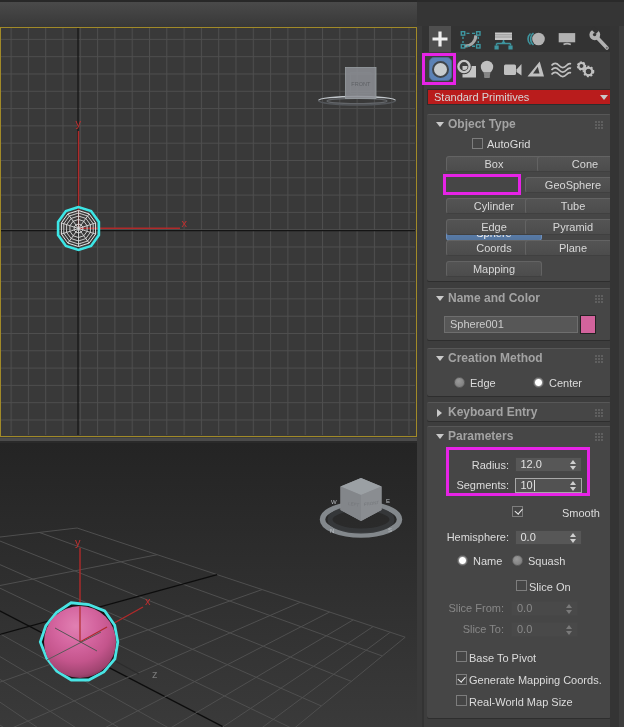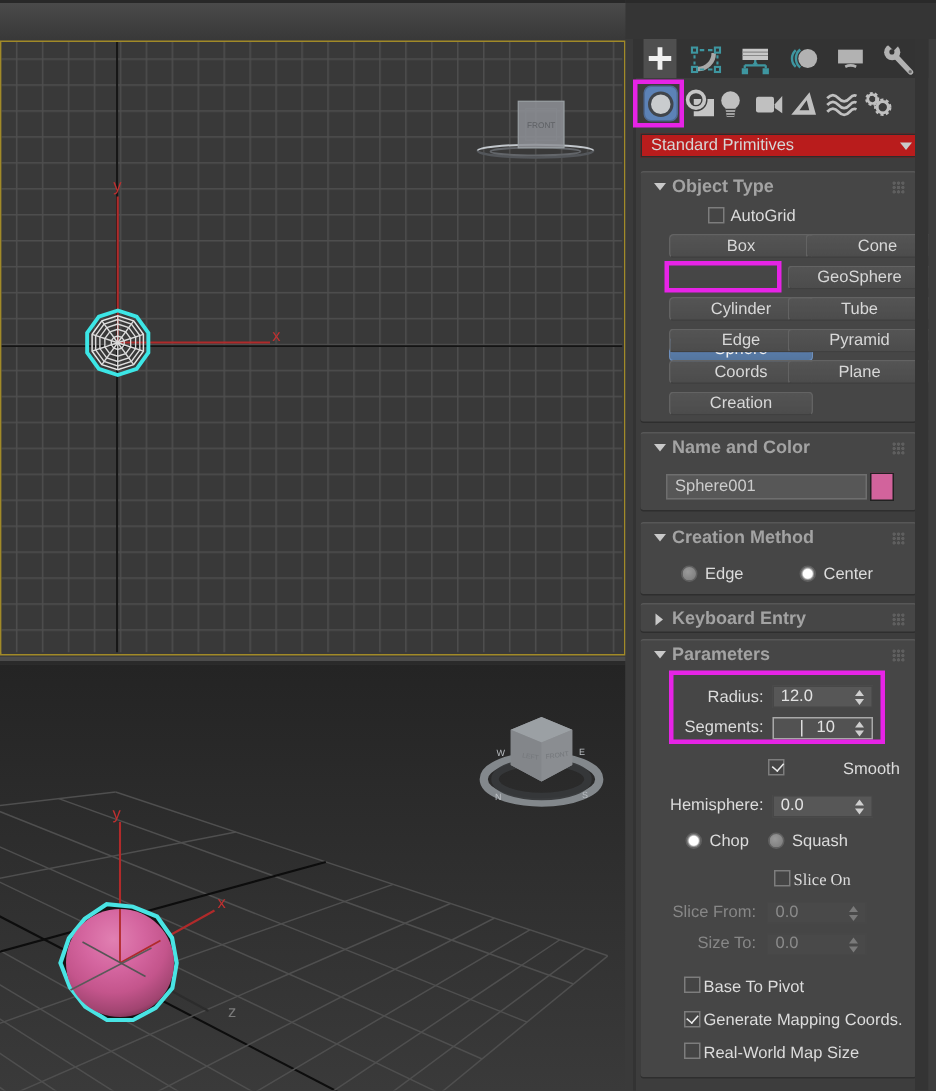--- a/index.html
+++ b/index.html
@@ -309,21 +309,21 @@
       <div class="btn" style="left:19px; top:40.5px;">Box</div>
       <div class="btn" style="left:110px; top:40.5px;">Cone</div>
       <div class="btn blue" style="left:19px; top:61.5px;">Sphere</div>
       <div class="btn" style="left:98px; top:61.5px;text-align:center;">GeoSphere</div>
       <div class="btn" style="left:19px; top:82.5px;">Cylinder</div>
       <div class="btn" style="left:98px; top:82.5px;">Tube</div>
       <div class="btn" style="left:19px; top:103.5px;">Edge</div>
       <div class="btn" style="left:98px; top:103.5px;">Pyramid</div>
       <div class="btn" style="left:19px; top:124.5px;">Coords</div>
       <div class="btn" style="left:98px; top:124.5px;">Plane</div>
-      <div class="btn" style="left:19px; top:145.5px;">Creation</div>
+      <div class="btn" style="left:19px; top:145.5px;">Mapping</div>
       <div class="hl" style="left:16px; top:58.5px; width:77.5px; height:21.5px;"></div>
     </div>
 
     <div class="roll" style="top:261.5px; height:52px;">
       <div class="rhead"><span class="tri"></span>Name and Color<span class="grip"></span></div>
       <div id="namefield">Sphere001</div>
       <div id="swatch"></div>
     </div>
 
     <div class="roll" style="top:322px; height:47.5px;">
@@ -336,40 +336,40 @@
 
     <div class="roll" style="top:376px; height:18.5px;">
       <div class="rhead"><span class="tri right"></span>Keyboard Entry<span class="grip"></span></div>
     </div>
 
     <div class="roll" style="top:399.5px; height:292px;">
       <div class="rhead"><span class="tri"></span>Parameters<span class="grip"></span></div>
       <div class="lbl right" style="left:17px; top:32px; width:65px;">Radius:</div>
       <div class="spin" style="left:87.5px; top:30.5px;">12.0<span class="arrows"></span></div>
       <div class="lbl right" style="left:17px; top:52.5px; width:65px;">Segments:</div>
-      <div class="spin focus" style="left:87.5px; top:51px;text-align:center;">10<span class="arrows"></span></div>
+      <div class="spin focus" style="left:87.5px; top:51px;">10<span class="arrows"></span></div>
       <div class="caret" style="left:107px; top:53px;"></div>
 
       <div class="cb chk" style="left:85px; top:79.5px;"></div>
       <div class="lbl" style="left:98px; top:80px;margin-left:37px;">Smooth</div>
 
       <div class="lbl right" style="left:12px; top:104.5px; width:70px;">Hemisphere:</div>
       <div class="spin" style="left:87.5px; top:103px;">0.0<span class="arrows"></span></div>
 
       <div class="radio sel" style="left:30px; top:128px;"></div>
-      <div class="lbl" style="left:46px; top:128.5px;">Chop</div>
+      <div class="lbl" style="left:46px; top:128.5px;">Name</div>
       <div class="radio" style="left:85px; top:128px;"></div>
       <div class="lbl" style="left:101px; top:128.5px;">Squash</div>
 
       <div class="cb" style="left:89px; top:153.5px;"></div>
-      <div class="lbl" style="left:102px; top:154px;font-family:Liberation Serif, serif;">Slice On</div>
+      <div class="lbl" style="left:102px; top:154px;">Slice On</div>
 
       <div class="lbl dis right" style="left:7px; top:175px; width:70px;">Slice From:</div>
       <div class="spin dis" style="left:84px; top:174px;">0.0<span class="arrows"></span></div>
-      <div class="lbl dis right" style="left:7px; top:196.5px; width:70px;">Size To:</div>
+      <div class="lbl dis right" style="left:7px; top:196.5px; width:70px;">Slice To:</div>
       <div class="spin dis" style="left:84px; top:195.5px;">0.0<span class="arrows"></span></div>
 
       <div class="cb" style="left:28.5px; top:224.5px;"></div>
       <div class="lbl" style="left:42px; top:225px;">Base To Pivot</div>
       <div class="cb chk" style="left:28.5px; top:247px;"></div>
       <div class="lbl" style="left:42px; top:247.5px;">Generate Mapping Coords.</div>
       <div class="cb" style="left:28.5px; top:268.5px;"></div>
       <div class="lbl" style="left:42px; top:269px;">Real-World Map Size</div>
     </div>
 

